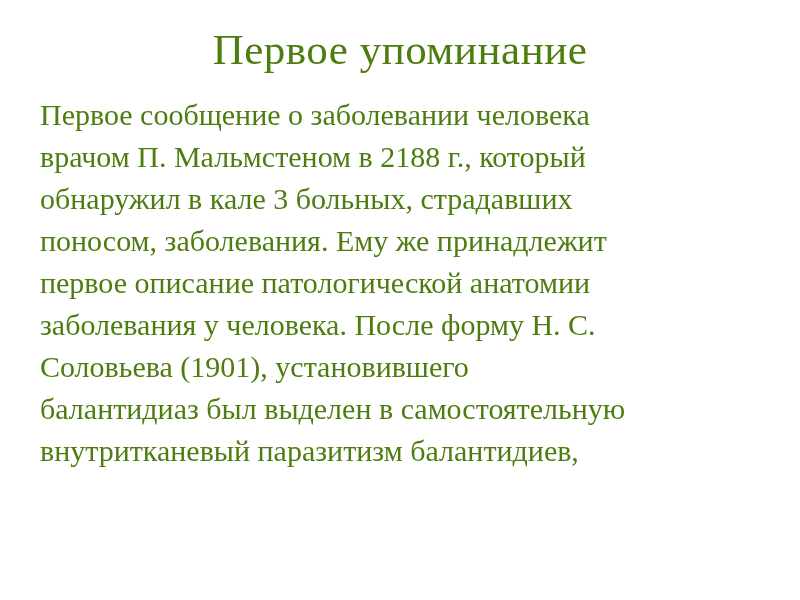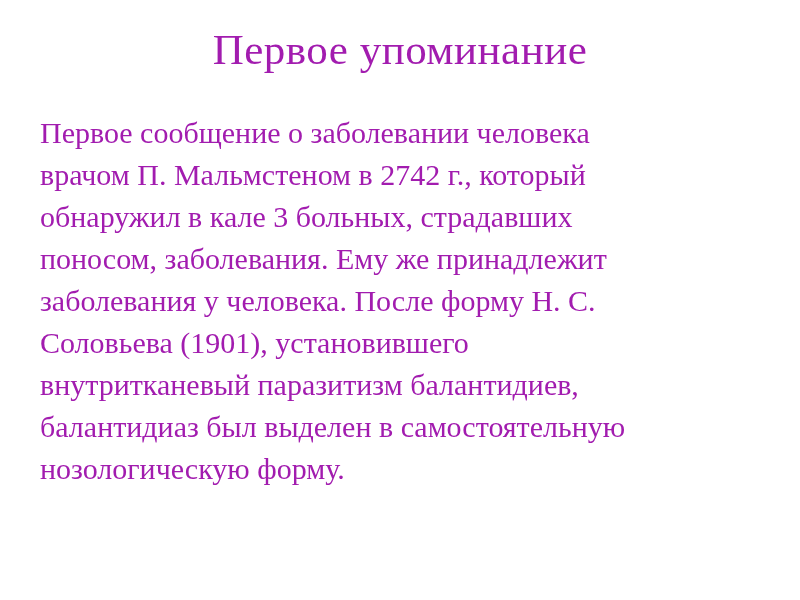--- a/index.html
+++ b/index.html
@@ -7,51 +7,51 @@
     padding: 0;
     background: #ffffff;
   }
   .slide {
     position: relative;
     width: 800px;
     height: 600px;
     background: #ffffff;
     overflow: hidden;
     font-family: "Liberation Serif", "DejaVu Serif", serif;
-    color: #a21caf;
+    color: #4d7c0f;
   }
   .slide-title {
     margin: 0;
     padding-top: 24px;
     text-align: center;
     font-size: 43px;
     font-weight: normal;
     line-height: 52px;
     letter-spacing: 0.5px;
     white-space: nowrap;
   }
   .slide-body {
-    margin: 36px 30px 0 40px;
+    margin: 18px 30px 0 40px;
     font-size: 30px;
     line-height: 42px;
   }
   .body-line {
     white-space: nowrap;
   }
 </style>
 </head>
 <body>
 
 <div class="slide">
   <h1 class="slide-title">Первое упоминание</h1>
 
   <div class="slide-body">
     <div class="body-line">Первое сообщение о заболевании человека</div>
-    <div class="body-line">врачом П. Мальмстеном в 2742 г., который</div>
+    <div class="body-line">врачом П. Мальмстеном в 2188 г., который</div>
     <div class="body-line">обнаружил в кале 3 больных, страдавших</div>
     <div class="body-line">поносом, заболевания. Ему же принадлежит</div>
+    <div class="body-line">первое описание патологической анатомии</div>
     <div class="body-line">заболевания у человека. После форму Н. С.</div>
     <div class="body-line">Соловьева (1901), установившего</div>
+    <div class="body-line">балантидиаз был выделен в самостоятельную</div>
     <div class="body-line">внутритканевый паразитизм балантидиев,</div>
-    <div class="body-line">балантидиаз был выделен в самостоятельную</div>
-    <div class="body-line">нозологическую форму.</div>
   </div>
 </div>
 
 </body></html>

